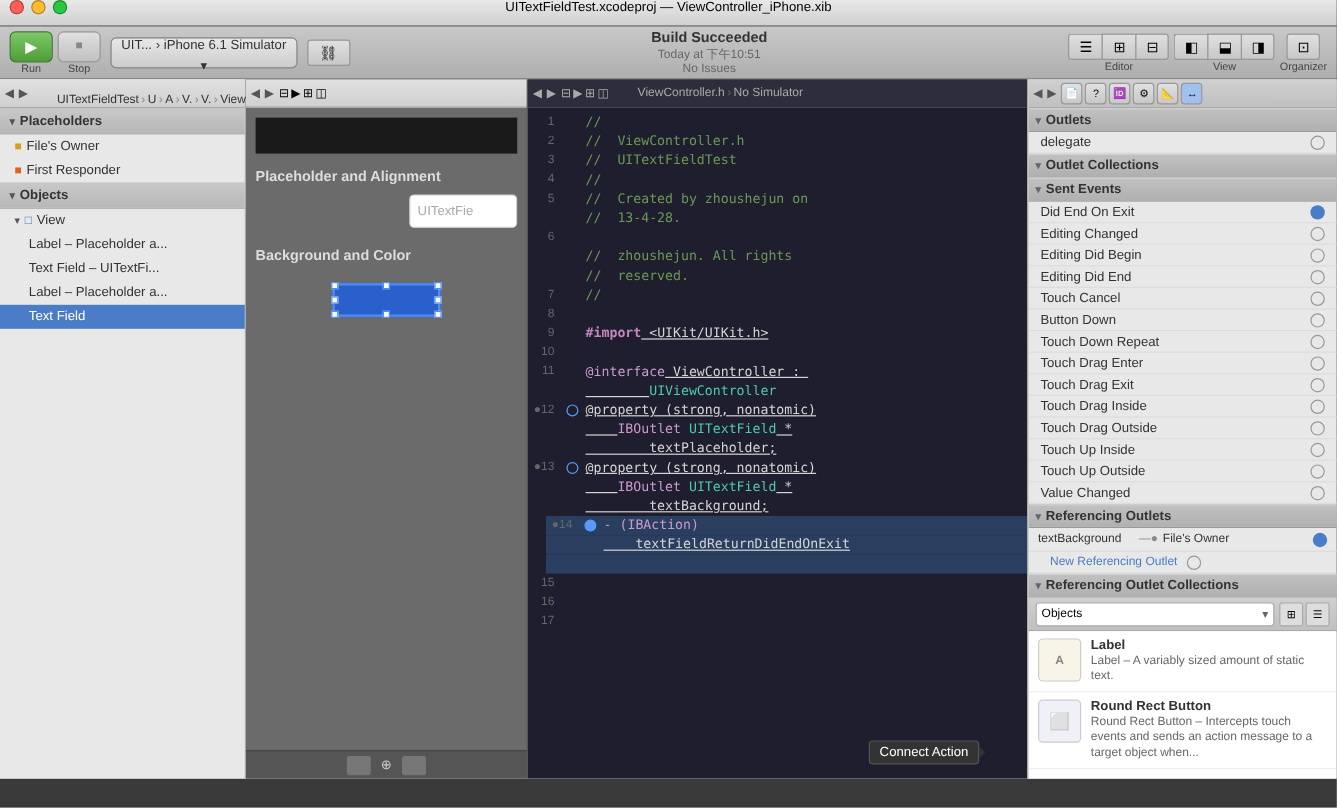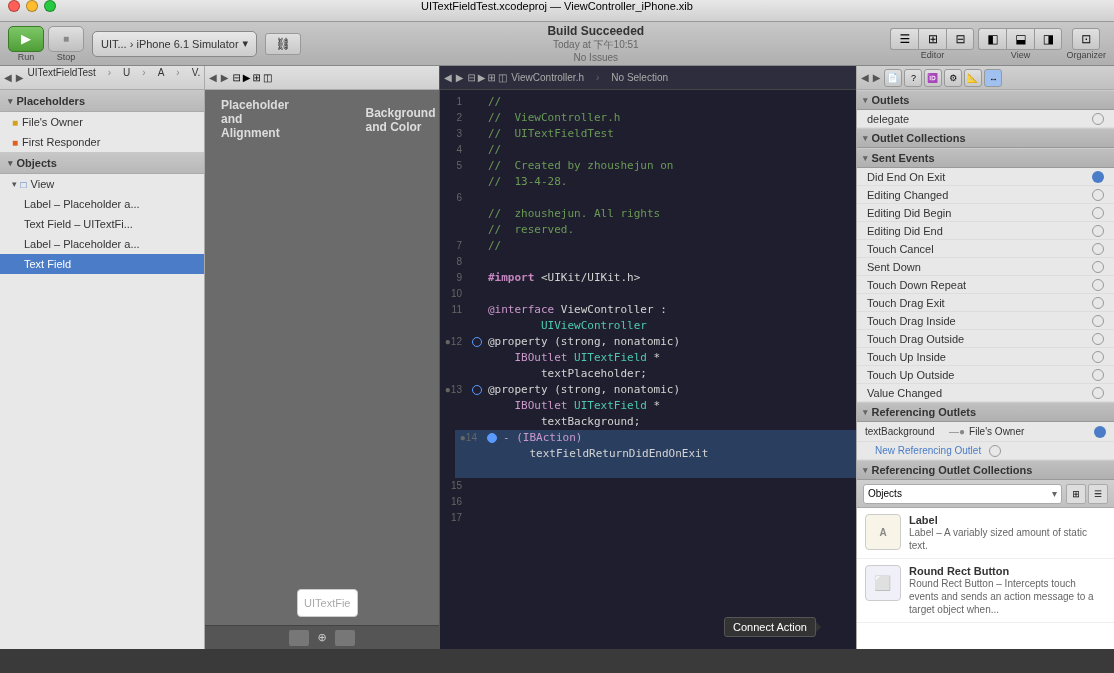--- a/index.html
+++ b/index.html
@@ -42,21 +42,21 @@
       width: 36px; height: 26px; background: linear-gradient(to bottom, #e0e0e0, #c0c0c0);
       border: 1px solid #999; border-radius: 5px; display: flex; align-items: center; justify-content: center;
       cursor: pointer;
     }
     .stop-btn::after { content: '■'; color: #888; font-size: 10px; }
     .toolbar-label { font-size: 9px; color: #444; text-align: center; }
     .toolbar-btn-group { display: flex; flex-direction: column; align-items: center; }
     .scheme-selector {
       height: 26px; border: 1px solid #888; border-radius: 5px;
       background: linear-gradient(to bottom, #e8e8e8, #ccc);
-      display: flex; align-items: center; padding: 0 8px; gap: 4px; font-size: 11px; color: #333;
+      display: flex; align-items: center; padding: 0 8px; gap: 4px; font-size: 11px; color: #333; flex-direction: column;
     }
     .toolbar-center { flex: 1; display: flex; flex-direction: column; align-items: center; }
     .build-status { font-size: 12px; color: #333; font-weight: bold; }
     .build-sub { font-size: 10px; color: #666; }
     .toolbar-right { display: flex; gap: 4px; align-items: center; }
     .icon-btn {
       width: 28px; height: 22px; background: linear-gradient(to bottom, #e0e0e0, #c8c8c8);
       border: 1px solid #999; border-radius: 3px; display: flex; align-items: center; justify-content: center;
       font-size: 12px; cursor: pointer;
     }
@@ -70,21 +70,21 @@
       height: 24px;
       background: linear-gradient(to bottom, #e0e0e0, #d0d0d0);
       border-bottom: 1px solid #aaa;
       display: flex;
       align-items: center;
       padding: 0 4px;
       gap: 4px;
     }
     .nav-arrow { font-size: 10px; color: #555; cursor: pointer; }
     .nav-breadcrumb {
-      display: flex; align-items: flex-start; gap: 12px; font-size: 10px; color: #333;
+      display: flex; align-items: flex-end; gap: 2px; font-size: 10px; color: #333; margin-left: 20px;
     }
     .nav-sep { color: #888; }
 
     
     .main-layout {
       display: flex;
       height: calc(673px - 22px - 44px - 24px);
     }
 
     
@@ -140,21 +140,21 @@
       border-right: 1px solid #555;
       display: flex;
       flex-direction: column;
       overflow: hidden;
       position: relative;
     }
     .canvas-content {
       flex: 1;
       padding: 8px;
       display: flex;
-      flex-direction: row;
+      flex-direction: column;
       gap: 8px;
       overflow: hidden;
     }
     .canvas-iphone-bar {
       height: 30px;
       background: #1a1a1a;
       margin-bottom: 4px;
     }
     .canvas-section-label {
       font-size: 12px; color: #ddd; font-weight: bold;
@@ -228,21 +228,21 @@
     .circle-mark {
       width: 10px; height: 10px;
       border-radius: 50%;
       border: 1.5px solid #5a9aff;
       background: transparent;
     }
     .line-content { flex: 1; font-size: 11px; font-family: 'Menlo', 'Monaco', monospace; white-space: pre; padding-left: 2px; }
     .code-comment { color: #6a9955; }
     .code-keyword { color: #cc99cd; }
     .code-type { color: #4ec9b0; }
-    .code-default { color: #d4d4d4; }
+    .code-default { color: #d4d4d4; text-decoration: underline; }
     .code-macro { color: #c586c0; font-weight: bold; }
     .code-highlight-line { background: #2a3f5f; margin-left: 15px; }
     .connect-action-tooltip {
       position: absolute;
       bottom: 12px;
       right: 40px;
       background: #333;
       color: white;
       padding: 3px 8px;
       border-radius: 3px;
@@ -548,21 +548,21 @@
         <span class="nav-arrow" style="color:#aaa;">▶</span>
         <div style="display:flex;gap:2px;align-items:center;font-size:10px;">
           <span style="color:#aaa;">⊟</span>
           <span style="color:#aaa;">▶</span>
           <span style="color:#aaa;">⊞</span>
           <span style="color:#aaa;">◫</span>
         </div>
         <div class="nav-breadcrumb">
           <span style="color:#aaa;">ViewController.h</span>
           <span class="nav-sep" style="color:#666;">›</span>
-          <span style="color:#aaa;">No Selection</span>
+          <span style="color:#aaa;">No Simulator</span>
         </div>
       </div>
       <div class="code-body">
 
         <div class="code-line">
           <span class="line-num">1</span>
           <span class="line-mark"></span>
           <span class="line-content code-comment">//</span>
         </div>
         <div class="code-line">
@@ -754,25 +754,29 @@
     </div>
     <div class="right-item">
       <span class="right-item-label">Editing Did End</span>
       <div class="right-circle"></div>
     </div>
     <div class="right-item">
       <span class="right-item-label">Touch Cancel</span>
       <div class="right-circle"></div>
     </div>
     <div class="right-item">
-      <span class="right-item-label">Sent Down</span>
+      <span class="right-item-label">Button Down</span>
       <div class="right-circle"></div>
     </div>
     <div class="right-item">
       <span class="right-item-label">Touch Down Repeat</span>
+      <div class="right-circle"></div>
+    </div>
+    <div class="right-item">
+      <span class="right-item-label">Touch Drag Enter</span>
       <div class="right-circle"></div>
     </div>
     <div class="right-item">
       <span class="right-item-label">Touch Drag Exit</span>
       <div class="right-circle"></div>
     </div>
     <div class="right-item">
       <span class="right-item-label">Touch Drag Inside</span>
       <div class="right-circle"></div>
     </div>

